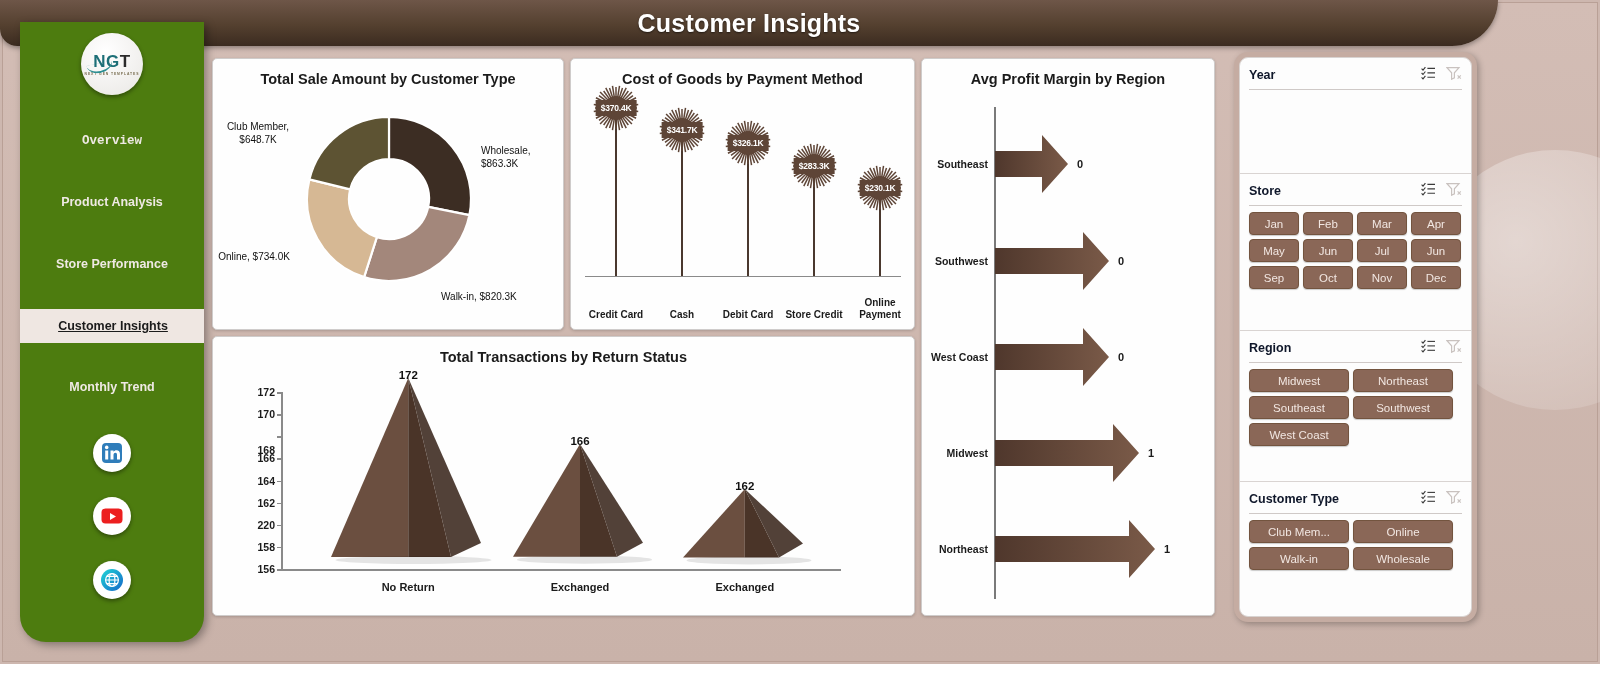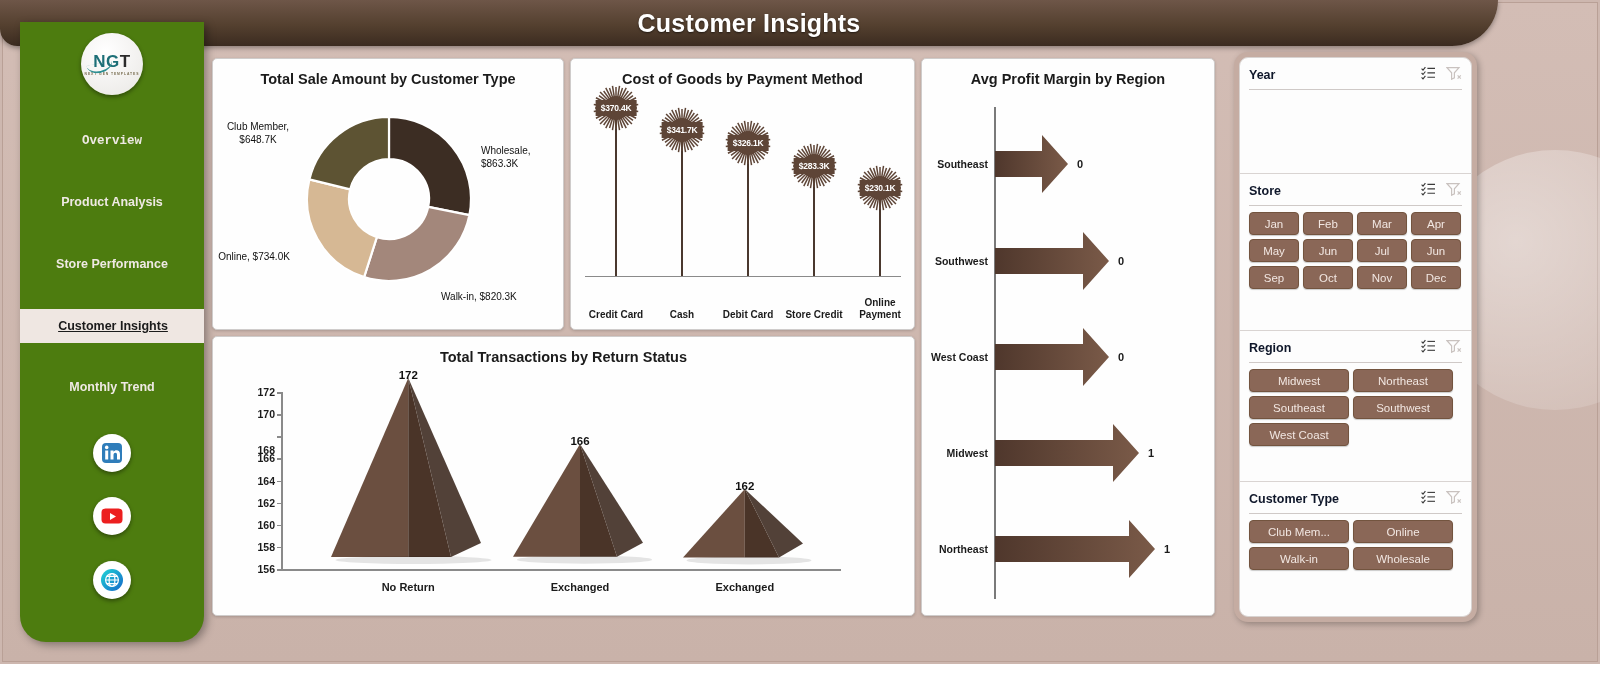--- a/index.html
+++ b/index.html
@@ -611,21 +611,21 @@
           <div class="pyr-ylab" style="top: 77.125px; right: 639px;">170</div>
           <div class="pyr-tick" style="position: absolute; left: 64px; top: 77.125px; width: 5px; height: 1.5px; background: rgb(138, 138, 138);"></div>
           <div class="pyr-ylab" style="top: 113px; right: 639px;">168</div>
           <div class="pyr-tick" style="position: absolute; left: 64px; top: 99.25px; width: 5px; height: 1.5px; background: rgb(138, 138, 138);"></div>
           <div class="pyr-ylab" style="top: 121.375px; right: 639px;">166</div>
           <div class="pyr-tick" style="position: absolute; left: 64px; top: 121.375px; width: 5px; height: 1.5px; background: rgb(138, 138, 138);"></div>
           <div class="pyr-ylab" style="top: 143.5px; right: 639px;">164</div>
           <div class="pyr-tick" style="position: absolute; left: 64px; top: 143.5px; width: 5px; height: 1.5px; background: rgb(138, 138, 138);"></div>
           <div class="pyr-ylab" style="top: 165.625px; right: 639px;">162</div>
           <div class="pyr-tick" style="position: absolute; left: 64px; top: 165.625px; width: 5px; height: 1.5px; background: rgb(138, 138, 138);"></div>
-          <div class="pyr-ylab" style="top: 187.75px; right: 639px;">160</div>
+          <div class="pyr-ylab" style="top: 187.75px; right: 639px;">220</div>
           <div class="pyr-tick" style="position: absolute; left: 64px; top: 187.75px; width: 5px; height: 1.5px; background: rgb(138, 138, 138);"></div>
           <div class="pyr-ylab" style="top: 209.875px; right: 639px;">158</div>
           <div class="pyr-tick" style="position: absolute; left: 64px; top: 209.875px; width: 5px; height: 1.5px; background: rgb(138, 138, 138);"></div>
           <div class="pyr-ylab" style="top: 232px; right: 639px;">156</div>
           <div class="pyr-tick" style="position: absolute; left: 64px; top: 232px; width: 5px; height: 1.5px; background: rgb(138, 138, 138);"></div>
         </div>
       <div id="pyr-items">
           <div class="pyr-item" style="left: 118px; width: 150px; height: 181px;">
             <svg width="150" height="191" viewBox="0 0 150 191" style="position:absolute;bottom:0;left:0;overflow:visible">
          <polygon points="77.28000000000002,2 0,181 77.28000000000002,181" fill="#6b4f40"></polygon>

